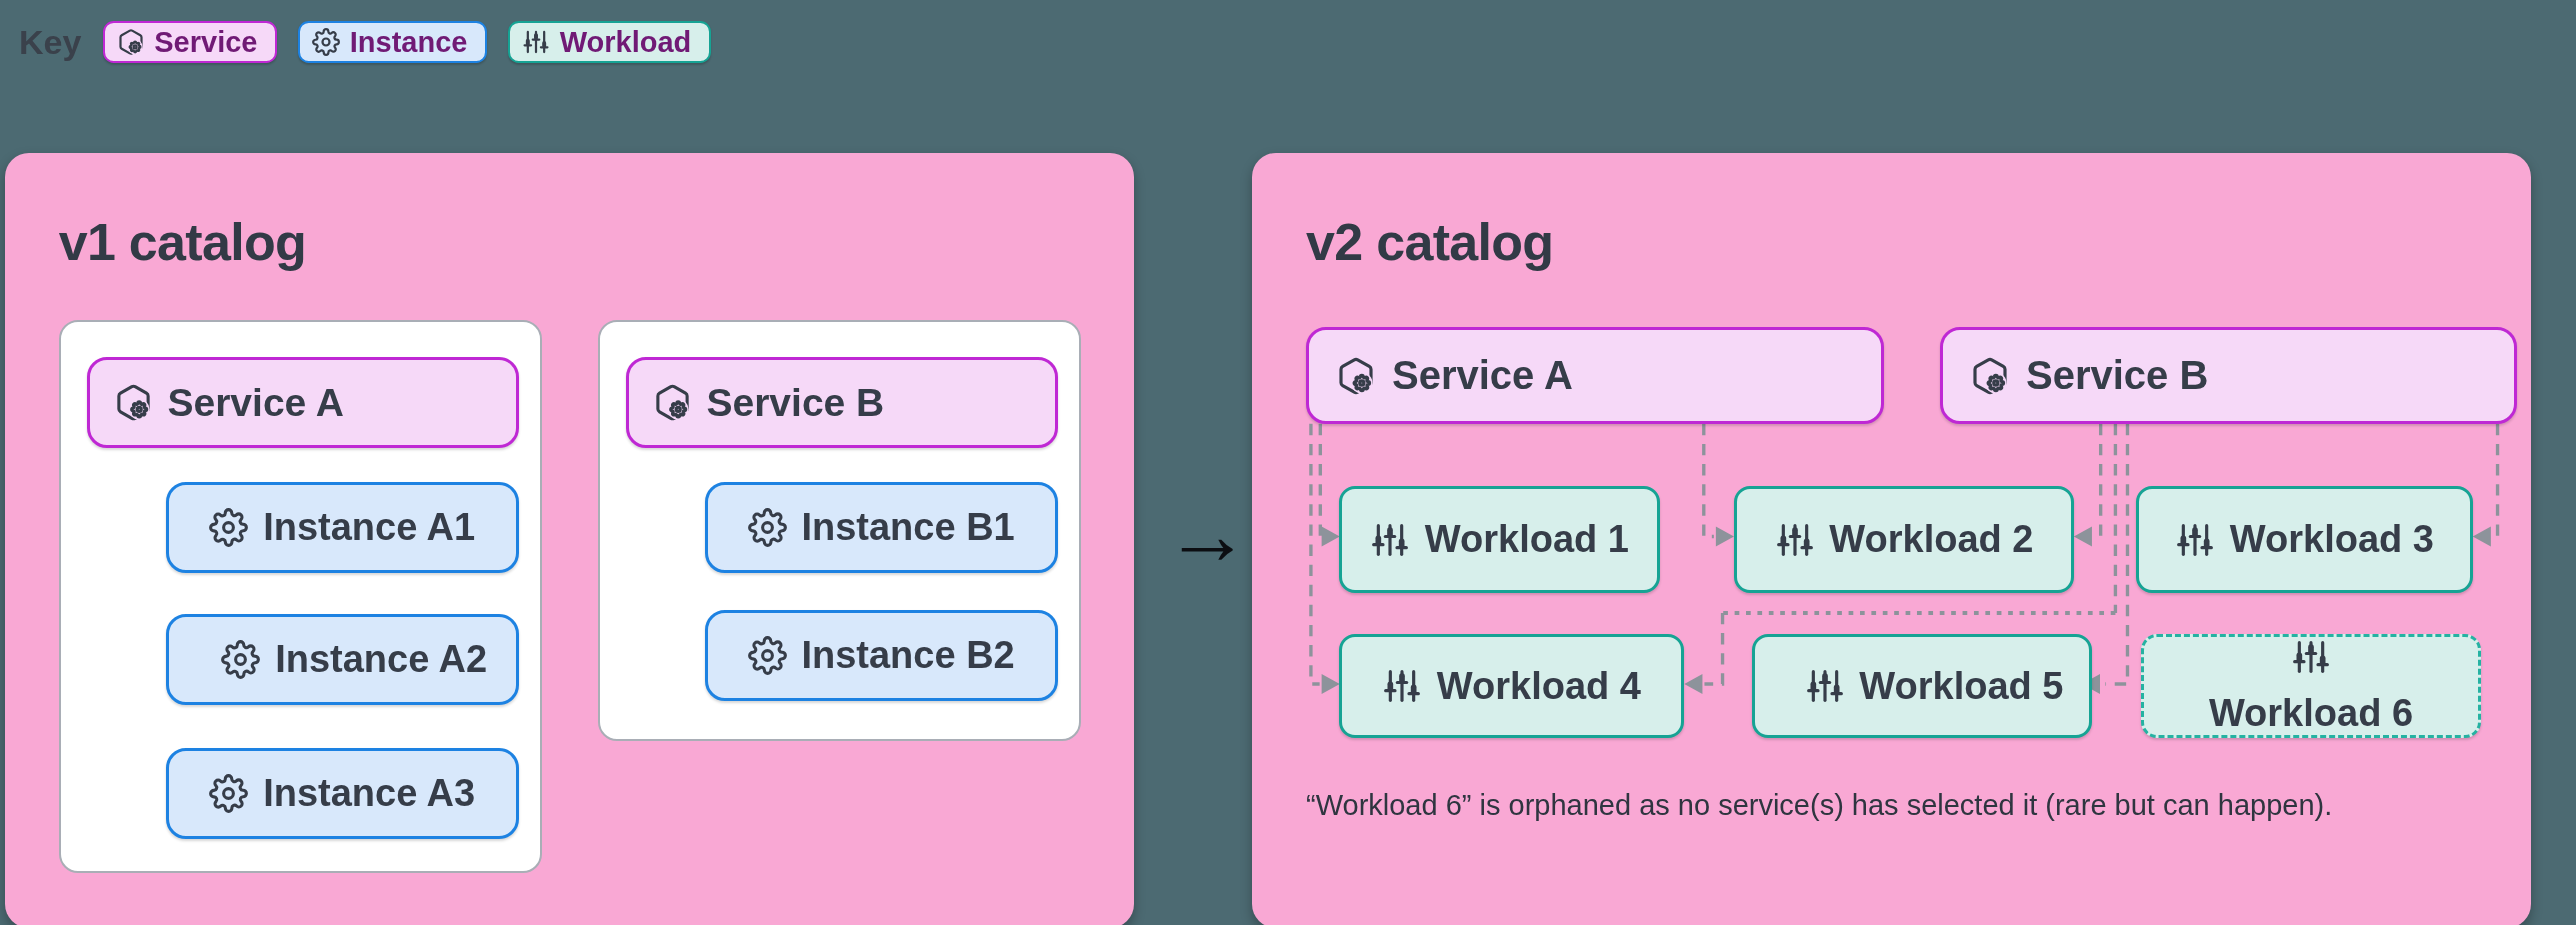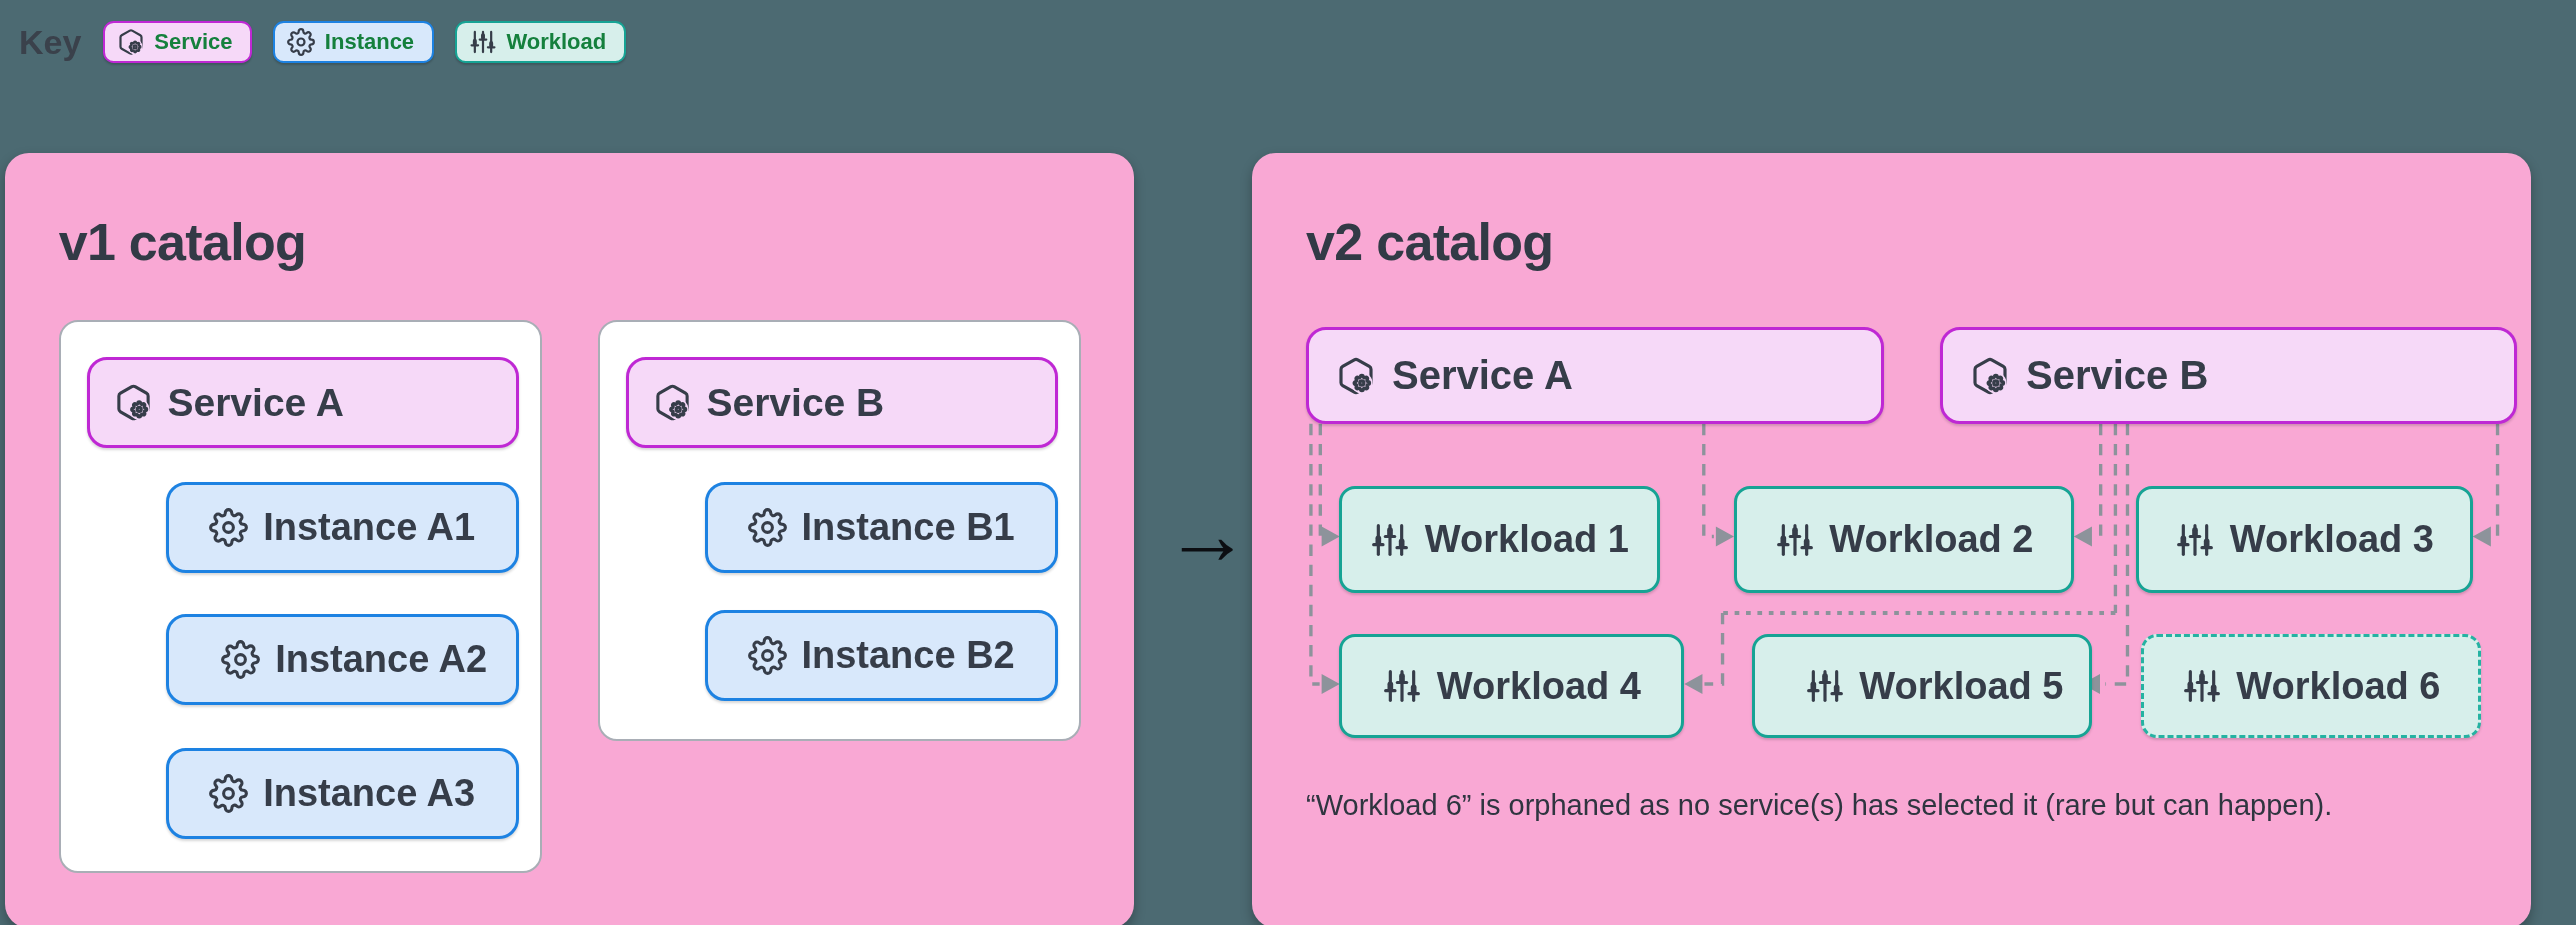--- a/index.html
+++ b/index.html
@@ -9,35 +9,35 @@
     font-family:"Liberation Sans", sans-serif;
     color:#333a45;
     margin-top:15px;
   }
   #bottom-strip{position:absolute;left:0;bottom:0;width:2576px;height:14.8px;background:#5a5d6e;z-index:0;}
 
   
   #key-row{position:absolute;left:19px;top:5.4px;height:44px;display:flex;align-items:center;gap:21.5px;z-index:3;}
   .key-label{font-size:34px;font-weight:700;color:#3a414b;}
   .key-badge{display:flex;align-items:center;gap:9.4px;height:42px;padding:0 17.4px 0 12px;border-radius:10.7px;border:2.7px solid;box-sizing:border-box;box-shadow:0 1.3px 2px rgba(0,0,0,.18);}
-  .key-badge span{font-size:22px;font-weight:600;color:#15803d;}
+  .key-badge span{font-size:29px;font-weight:600;color:#701a75;}
   .key-badge .icon{width:28px;height:28px;}
 
   
   .panel{position:absolute;top:138px;height:775px;background:#f9a8d4;border-radius:24px;z-index:2;box-shadow:0 5.4px 12px rgba(0,0,0,.28);}
   #v1-panel{left:4.7px;width:1129px;}
   #v2-panel{left:1252px;width:1279px;}
   .panel-title{position:absolute;left:54px;top:59px;font-size:52px;font-weight:800;color:#323a46;letter-spacing:-0.7px;}
 
   
   .badge{position:absolute;display:flex;align-items:center;box-sizing:border-box;border:3.4px solid;box-shadow:0 2px 2.7px rgba(0,0,0,.16);}
   .service{background:#f6d9f8;border-color:#bf28d4;border-radius:20px;--badge-bg:#f6d9f8;}
   .instance{background:#d8e8fb;border-color:#1d82e2;border-radius:20px;}
   .workload{background:#d7efeb;border-color:#16a394;border-radius:16px;justify-content:center;gap:14.8px;}
-  .workload.orphaned{border-style:dashed;border-color:#25b2a2;}
+  .workload.orphaned{border-style:dashed;border-color:#25b2a2;flex-direction:column;}
   .badge .blabel{font-weight:700;color:#363d49;}
 
   
   .group{position:absolute;border:2.7px solid #a9aeb6;border-radius:19px;background:#ffffff;box-sizing:border-box;}
   .group .service{left:26px;top:35px;width:432px;height:91px;padding-left:24px;gap:14.8px;}
   .group .service .blabel{font-size:39px;}
   .group .instance{left:105px;width:353px;height:91px;justify-content:center;gap:14.8px;}
   .group .instance .blabel{font-size:38px;}
   .v1-icon{width:39px;height:39px;}
 

